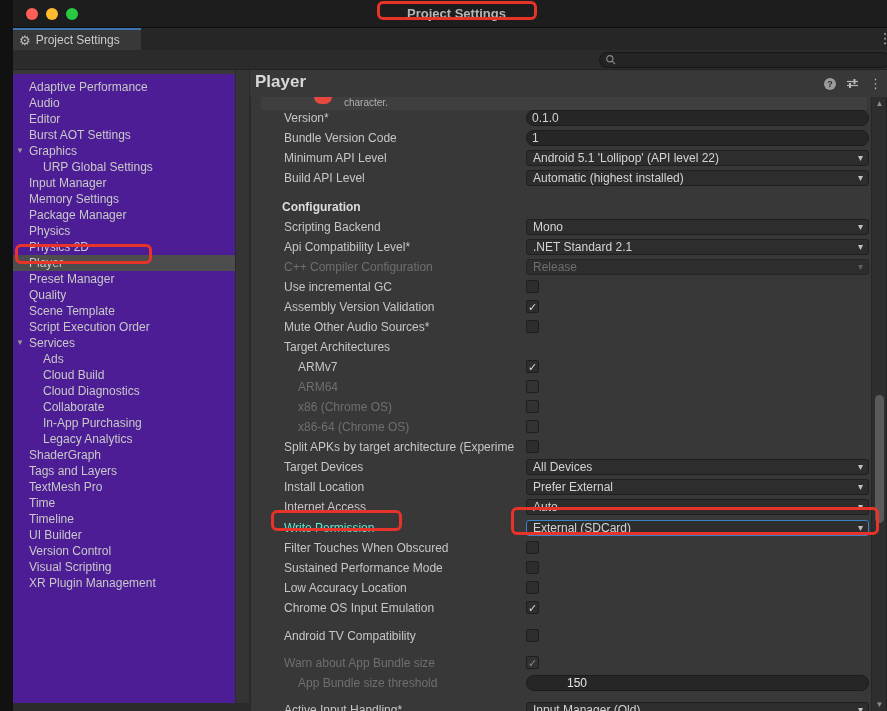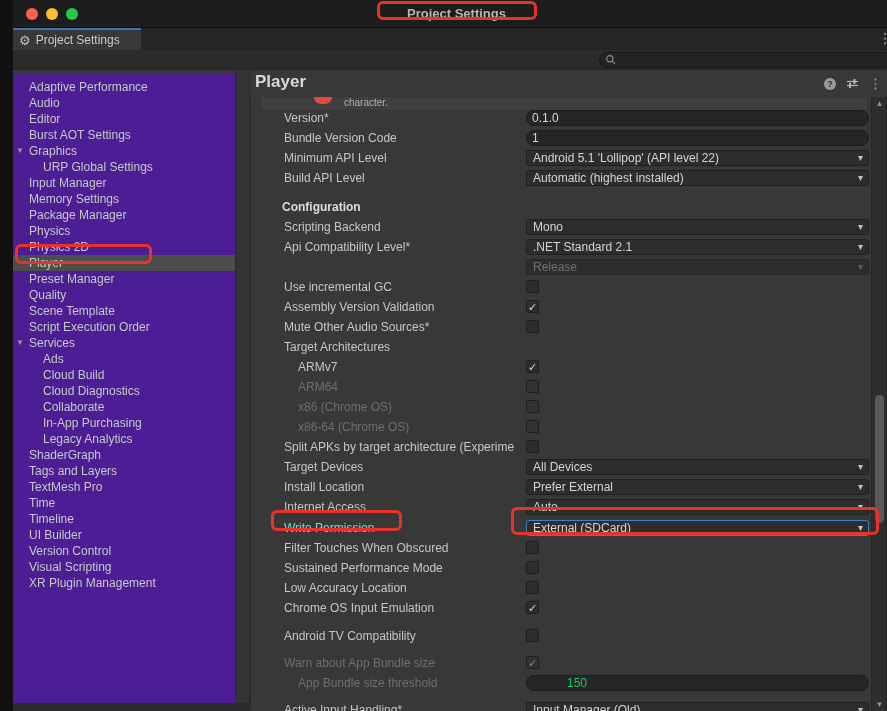--- a/index.html
+++ b/index.html
@@ -49,21 +49,21 @@
   .ntext{position:absolute;left:83px;top:0px;font-size:10px;color:#b0b0b0;}
   
   .rows{position:absolute;left:0;top:0;width:620px;padding-top:11px;}
   .row{position:relative;height:20px;}
   .lab{position:absolute;left:33px;top:0;width:240px;height:20px;line-height:20px;white-space:nowrap;overflow:hidden;color:#c6c6c6;}
   .row.section .lab{left:31px;font-weight:bold;color:#dcdcdc;}
   .row.indent1 .lab{left:47px;}
   .row.disabled .lab{color:#6f6f6f;}
   .ctl{position:absolute;left:275px;top:2px;width:343px;height:16px;}
   .textfield{background:#262626;border:1px solid #1c1c1c;border-radius:8px;line-height:14px;padding-left:5px;color:#d4d4d4;}
-  .row.disabled .textfield{color:#22c55e;padding-left:40px;}
+  .row.disabled .textfield{color:#e5e5e5;padding-left:40px;}
   .dropdown{background:#2d2d2d;border:1px solid #1f1f1f;border-radius:3px;line-height:14px;padding-left:6px;color:#d4d4d4;}
   .dropdown .arrow{position:absolute;right:5px;top:0px;font-size:10px;color:#c0c0c0;line-height:14px;}
   .row.disabled .dropdown{color:#6f6f6f;border-color:#262626;}
   .row.disabled .dropdown .arrow{color:#606060;}
   .dropdown.focused{border-color:#3d80c4;}
   .checkbox{position:absolute;left:275px;top:3px;width:13px;height:13px;background:#2d2d2d;border:1px solid #1e1e1e;border-radius:2px;text-align:center;line-height:12px;font-size:11px;color:#dcdcdc;}
   .row.disabled .checkbox{color:#8a8a8a;background:#323232;}
   .lab .match{color:#5eead4;}
   
   .vscroll{position:absolute;left:621px;top:27px;width:16px;height:614px;background:#2e2e2e;border-left:1px solid #262626;border-right:1px solid #222222;}
@@ -193,20 +193,21 @@
             </div>
             <div class="row">
               <div class="lab"><span>Scripting Backend</span></div>
               <div class="ctl dropdown"><span>Mono</span><span class="arrow">▾</span></div>
             </div>
             <div class="row">
               <div class="lab"><span>Api Compatibility Level*</span></div>
               <div class="ctl dropdown"><span>.NET Standard 2.1</span><span class="arrow">▾</span></div>
             </div>
             <div class="row disabled">
+              <div class="lab"><span>C++ Compiler Configuration</span></div>
               <div class="ctl dropdown"><span>Release</span><span class="arrow">▾</span></div>
             </div>
             <div class="row">
               <div class="lab"><span>Use incremental GC</span></div>
               <div class="checkbox"></div>
             </div>
             <div class="row">
               <div class="lab"><span>Assembly Version Validation</span></div>
               <div class="checkbox">✓</div>
             </div>

